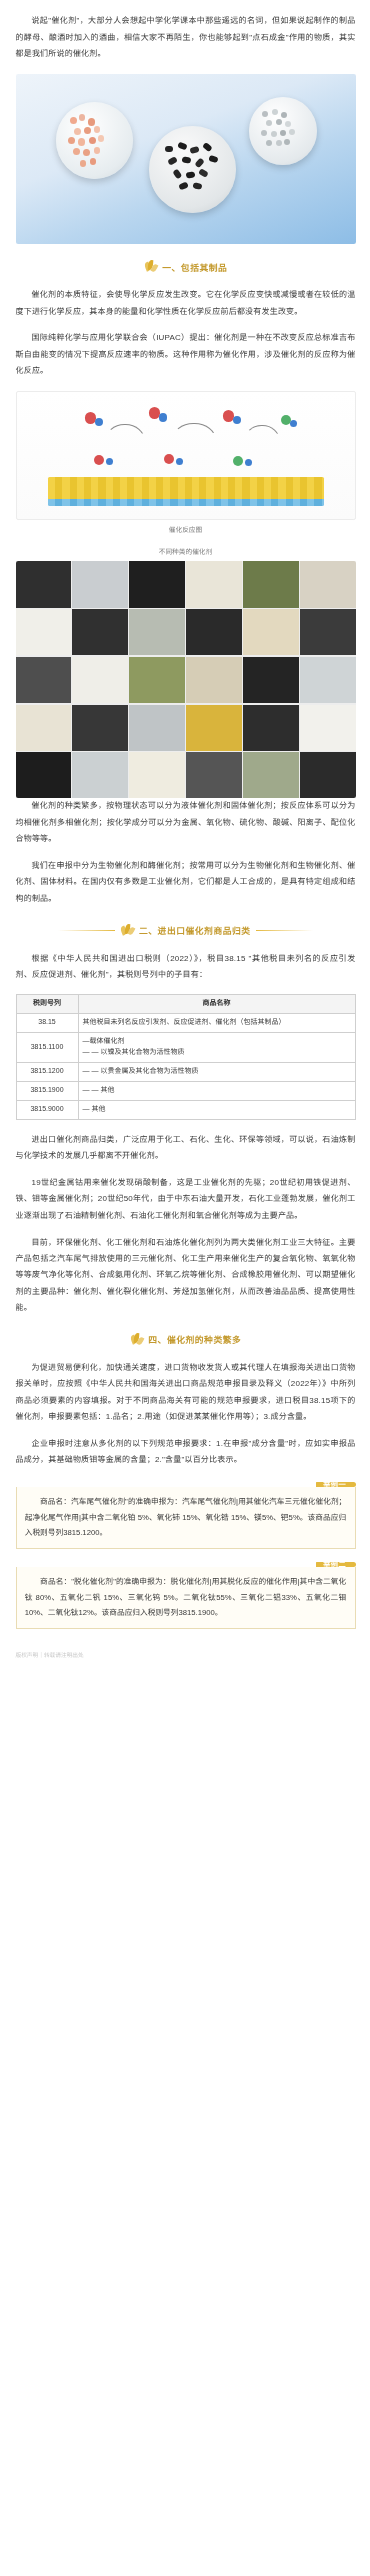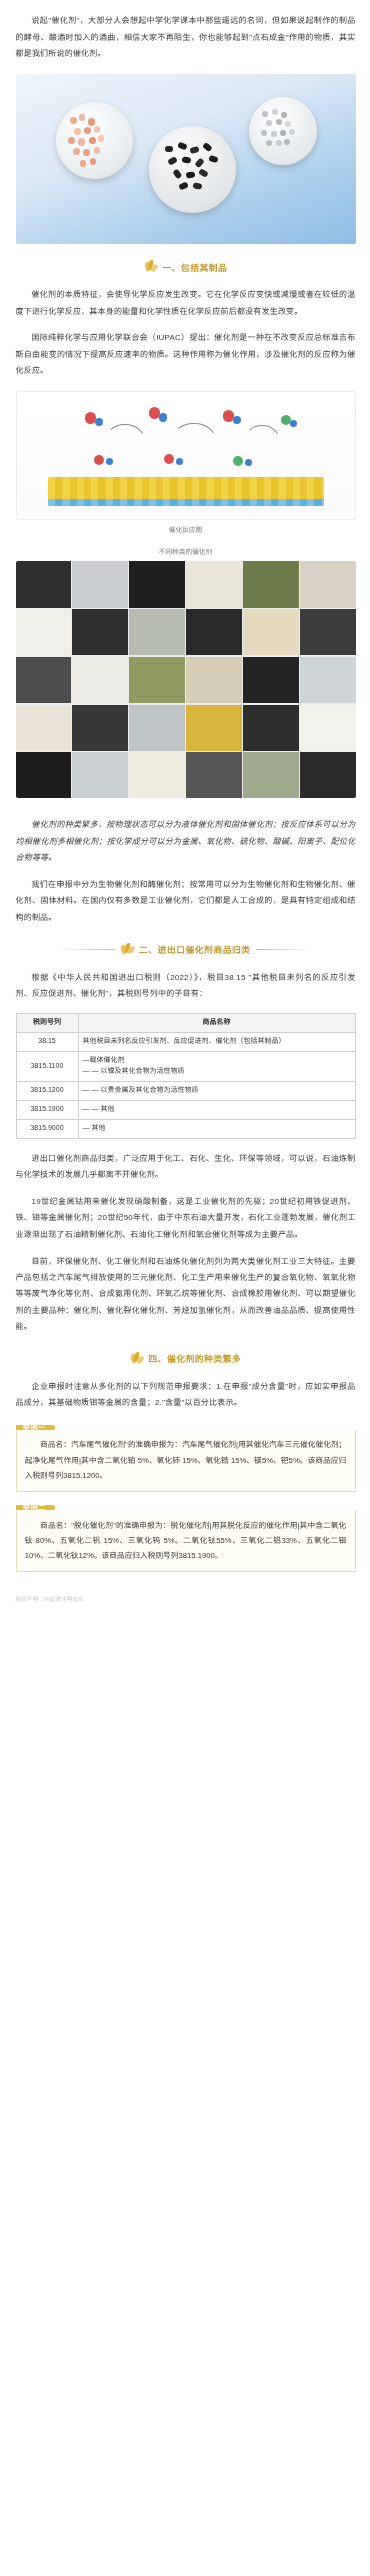--- a/index.html
+++ b/index.html
@@ -178,21 +178,21 @@
     margin-top: 0;
   }
   .example-body p {
     font-size: 7.7px;
     line-height: 2.0;
     margin: 0;
     text-align: justify;
     text-indent: 2em;
     color: #3a3a3a;
   }
-  .example-head-wrap { line-height: 0; }
+  .example-head-wrap { line-height: 0; text-align: right; }
 
   .footer-note {
     margin-top: 21.6px;
     font-size: 5.7px;
     color: #c9c9c9;
     text-align: left;
   }
 </style>
 </head>
 <body>
@@ -324,21 +324,21 @@
       <div style="background:#d9b43c"></div>
         <div style="background:#2d2d2d"></div>
         <div style="background:#f2f1ec"></div>
       <div style="background:#1d1d1d"></div>
         <div style="background:#cbd0d2"></div>
         <div style="background:#efece0"></div>
       <div style="background:#555555"></div>
         <div style="background:#9fa98b"></div>
         <div style="background:#2b2b2b"></div>
     </div>
-    <p class="body-text" style="margin-top:19px;font-style:italic;">催化剂的种类繁多，按物理状态可以分为液体催化剂和固体催化剂；按反应体系可以分为均相催化剂多相催化剂；按化学成分可以分为金属、氧化物、硫化物、酸碱、阳离子、配位化合物等等。</p>
+    <p class="body-text" style="margin-top:0;">催化剂的种类繁多，按物理状态可以分为液体催化剂和固体催化剂；按反应体系可以分为均相催化剂多相催化剂；按化学成分可以分为金属、氧化物、硫化物、酸碱、阳离子、配位化合物等等。</p>
     <p class="body-text">我们在申报中分为生物催化剂和酶催化剂；按常用可以分为生物催化剂和生物催化剂、催化剂、固体材料。在国内仅有多数是工业催化剂，它们都是人工合成的，是具有特定组成和结构的制品。</p>
   </div>
 
   <div class="section-header">
     <div class="sh-rule"></div>
     <div class="sh-leaf">
         <span class="l1"></span>
         <span class="l2"></span>
         <span class="l3"></span>
       </div>
@@ -389,20 +389,21 @@
     <div class="sh-rule"></div>
     <div class="sh-leaf">
         <span class="l1"></span>
         <span class="l2"></span>
         <span class="l3"></span>
       </div>
     <div class="sh-text">四、催化剂的种类繁多</div>
     <div class="sh-rule right"></div>
   </div>
 
+  <p class="body-text">为促进贸易便利化，加快通关速度，进口货物收发货人或其代理人在填报海关进出口货物报关单时，应按照《中华人民共和国海关进出口商品规范申报目录及释义（2022年）》中所列商品必须要素的内容填报。对于不同商品海关有可能的规范申报要求，进口税目38.15项下的催化剂，申报要素包括：1.品名；2.用途（如促进某某催化作用等）；3.成分含量。</p>
   <p class="body-text">企业申报时注意从多化剂的以下列规范申报要求：1.在申报"成分含量"时，应如实申报品品成分，其基础物质钼等金属的含量；2."含量"以百分比表示。</p>
 
   <div class="example-block">
     <div class="example-head-wrap">
       <span class="example-tag">举例一</span>
     </div>
     <div class="example-body">
       <p>商品名：汽车尾气催化剂"的准确申报为：汽车尾气催化剂|用其催化汽车三元催化催化剂；起净化尾气作用|其中含二氧化铂 5%、氧化铈 15%、氧化锆 15%、镁5%、钯5%。该商品应归入税则号列3815.1200。</p>
     </div>
   </div>

